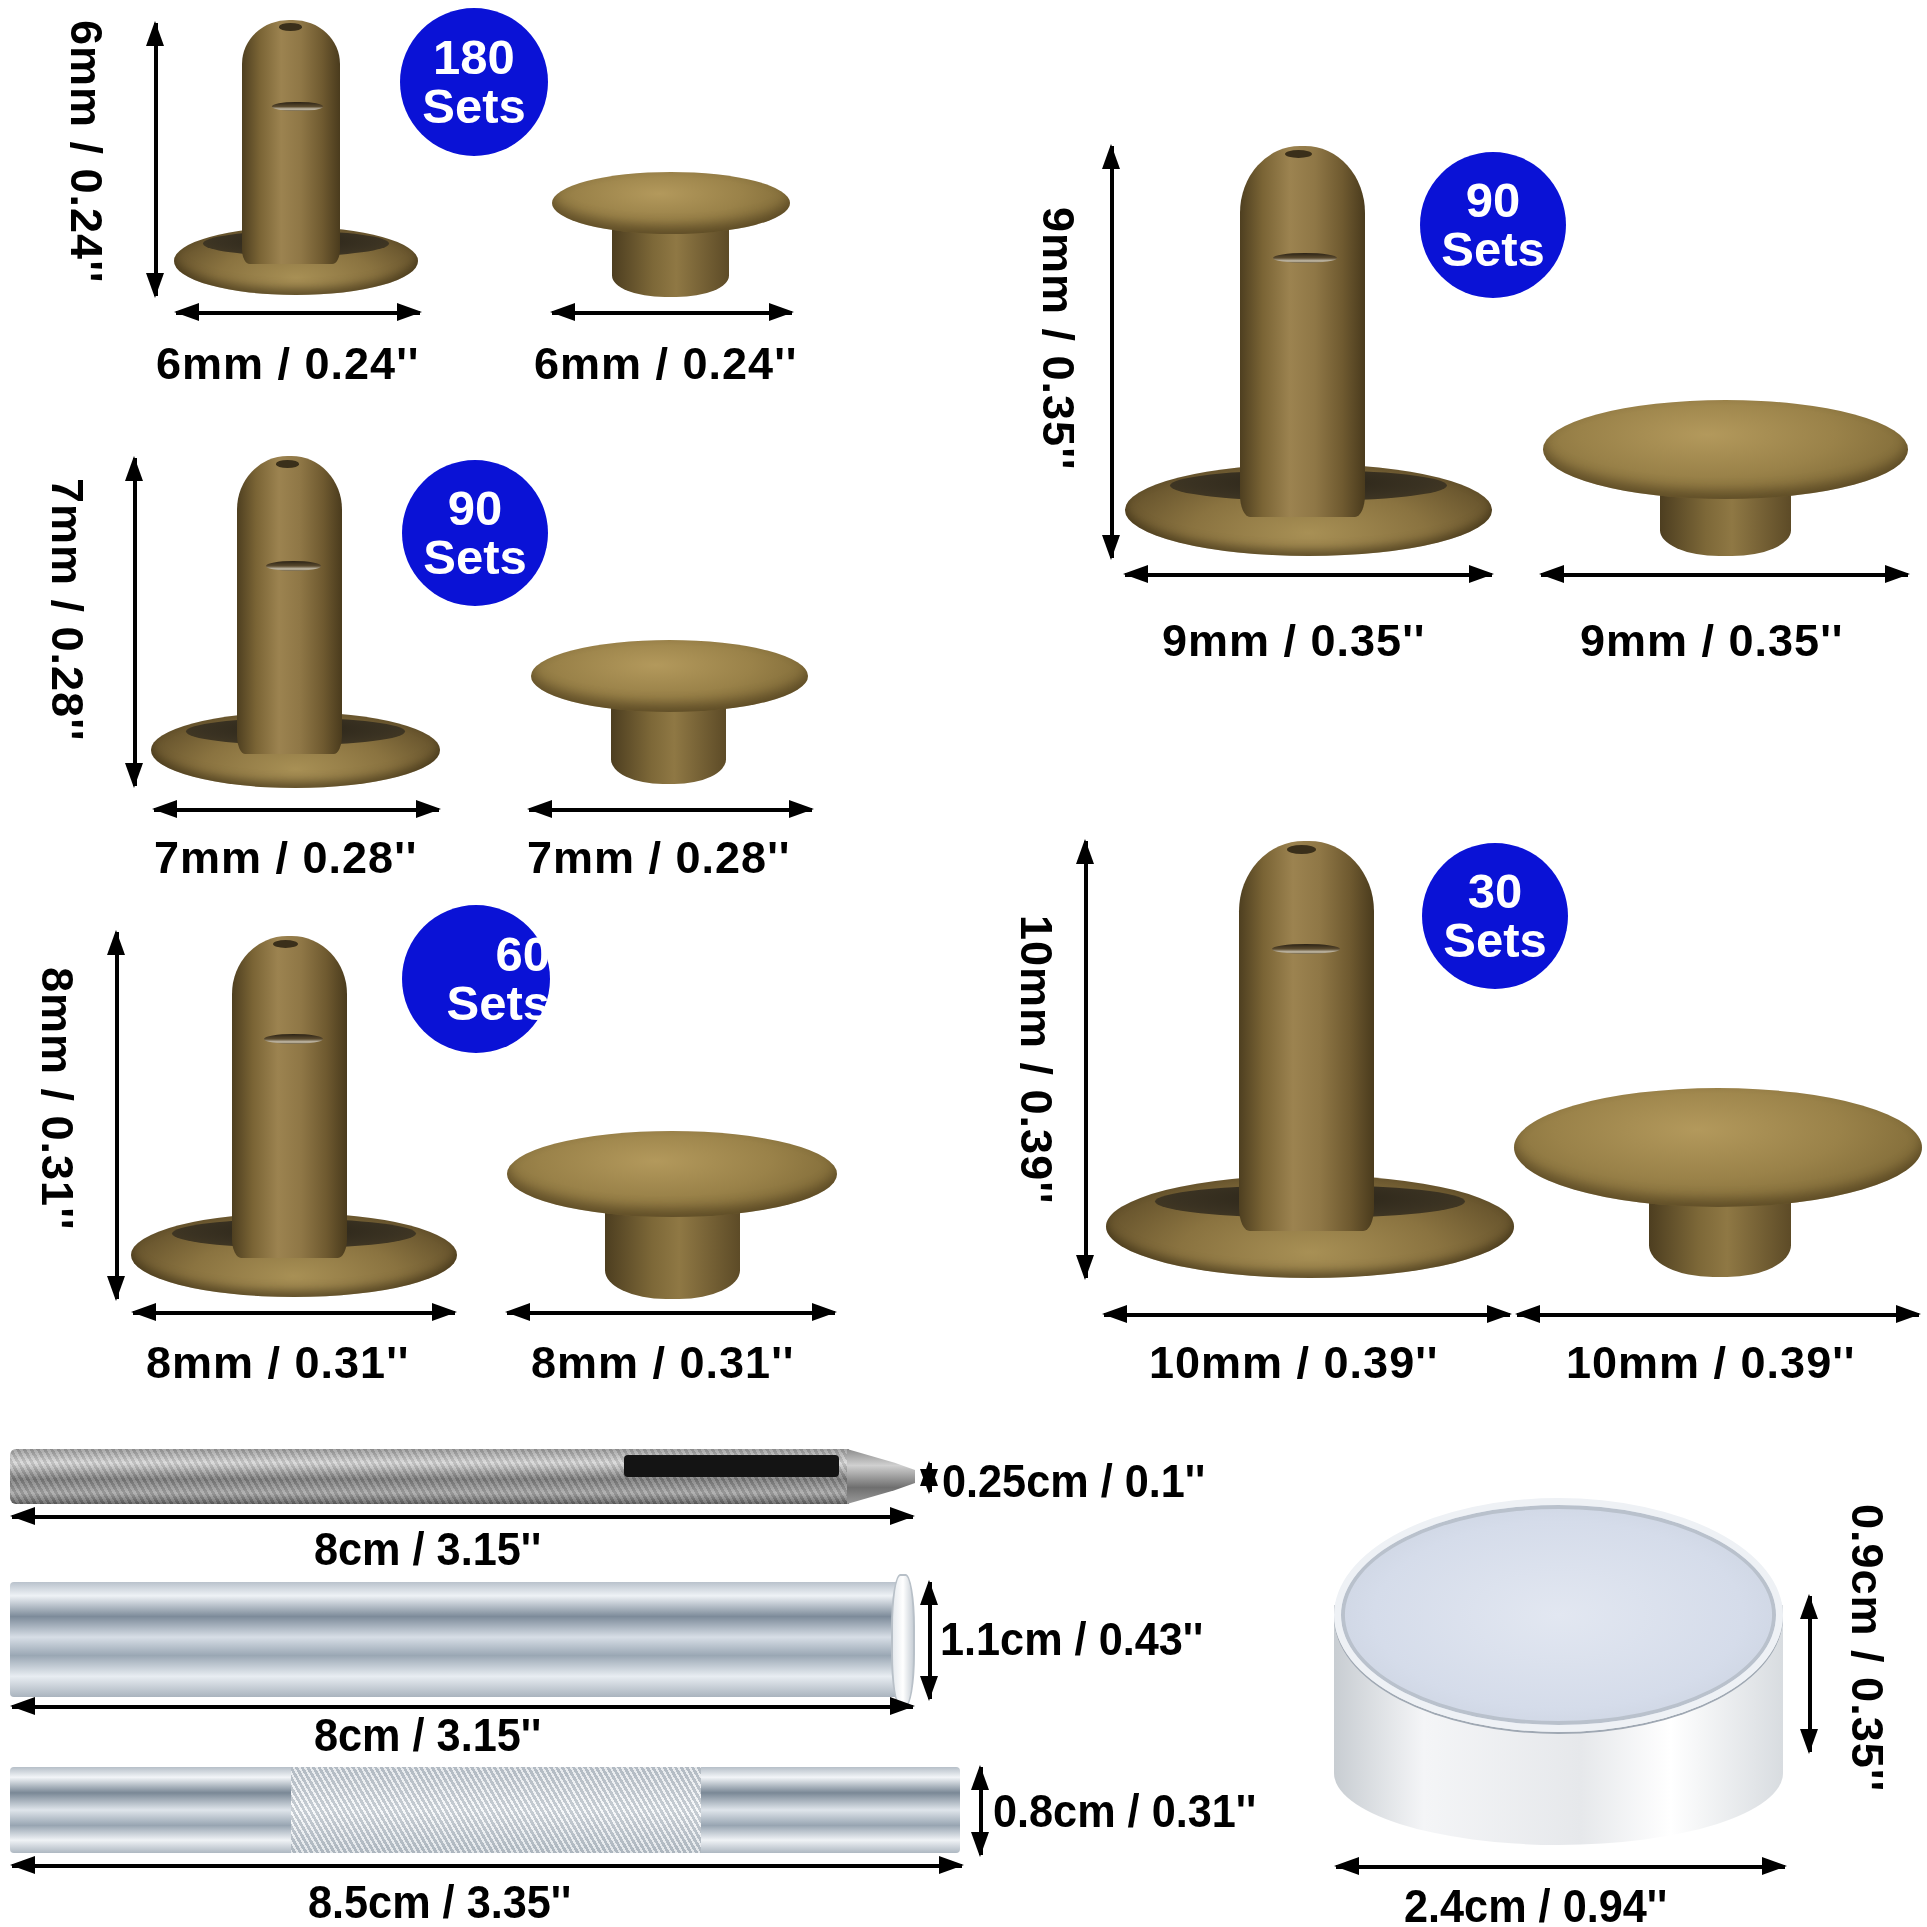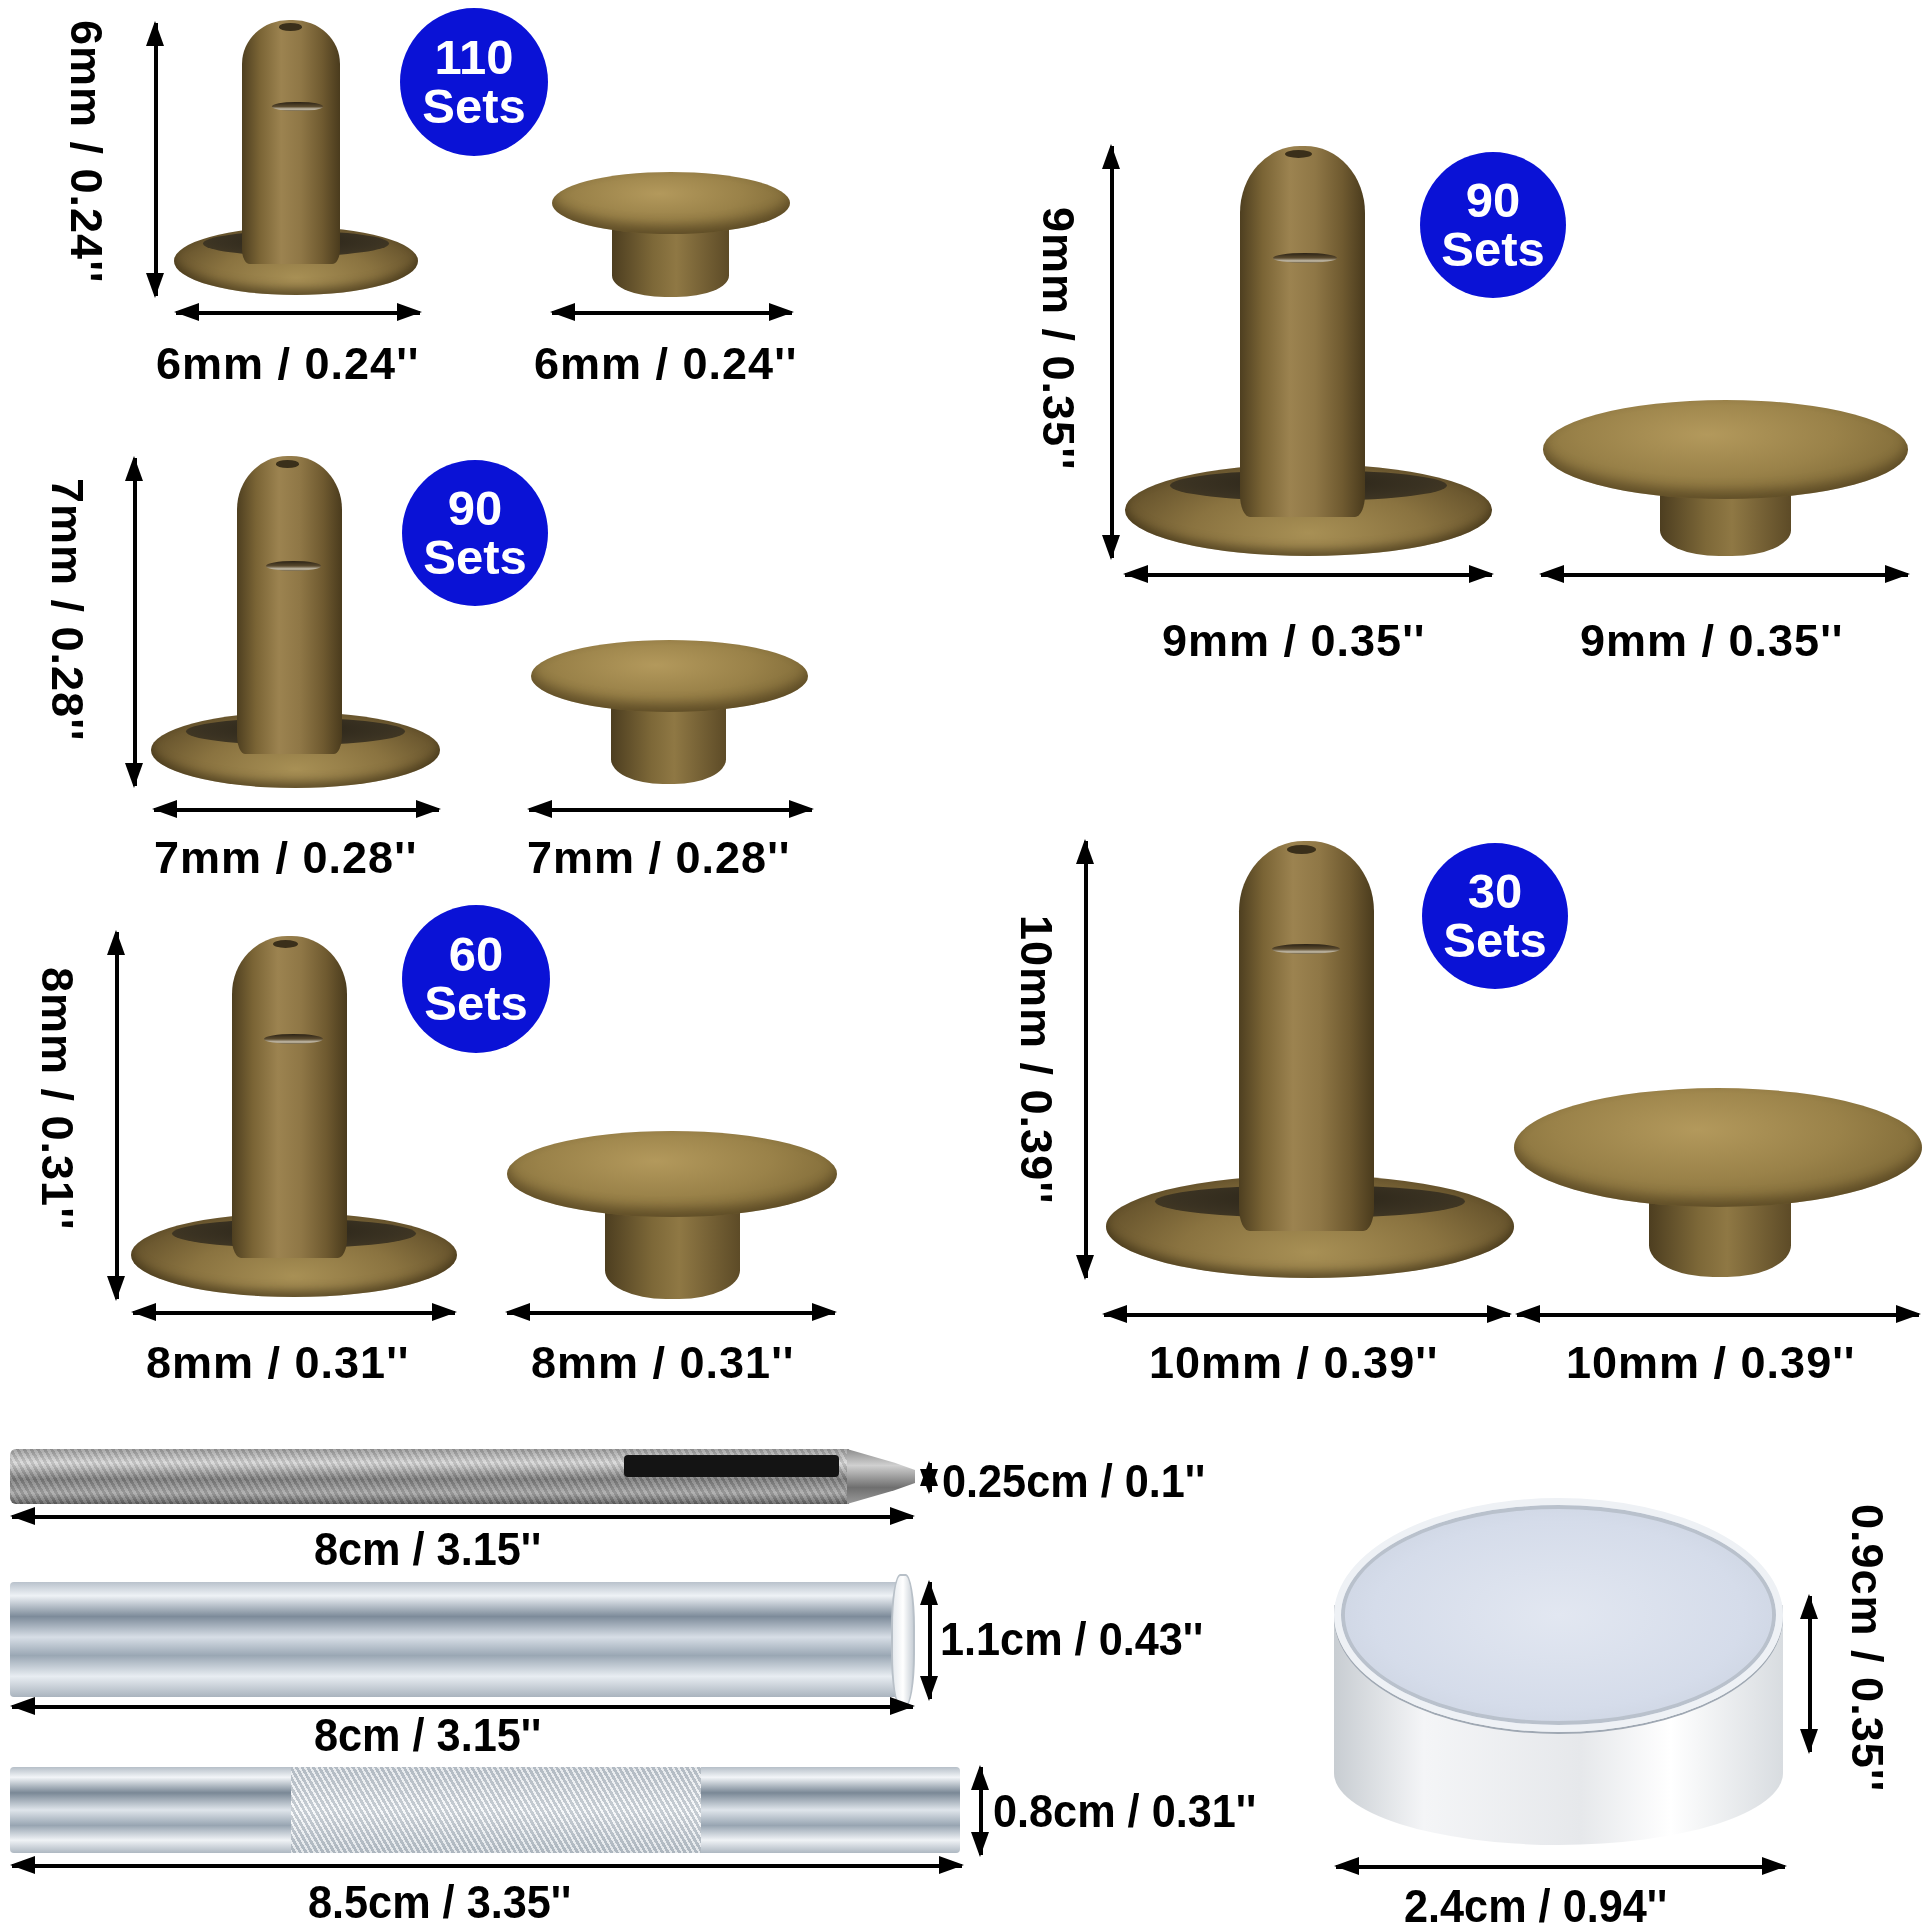--- a/index.html
+++ b/index.html
@@ -76,21 +76,21 @@
     <div class="vlbl" style="left:109px; top:19.5px;">6mm / 0.24''</div>
     <div class="varrow" style="left:154px; top:23.4px; height:273px;"></div>
     <div class="rivet" style="left:174px; top:19.5px; width:244px; height:275px;">
       <div class="flange" style="height:68px;"></div>
       <div class="flange-in" style="left:29px; right:29px; bottom:39px; height:25px;"></div>
       <div class="post" style="left:68px; width:98px; top:0; height:244px;"></div>
       <div class="tip" style="left:105px; top:3.9px; width:23.4px; height:7.8px;"></div>
       <div class="slot" style="left:98px; top:82px; width:51px;"></div>
     </div>
     <div class="badge" style="left:400px; top:7.8px; width:148px; height:148px; font-size:49px;">
-      <span>110</span>
+      <span>180</span>
       <span>Sets</span>
     </div>
     <div class="cap" style="left:552px; top:172px; width:238px; height:125px;">
       <div class="stem" style="left:60px; width:117px; top:39px; height:86px;"></div>
       <div class="dome" style="height:62px;"></div>
     </div>
     <div class="harrow" style="left:176px; top:311px; width:244px;"></div>
     <div class="harrow" style="left:552px; top:311px; width:240px;"></div>
     <div class="lbl" style="left:156px; top:341px;">6mm / 0.24''</div>
     <div class="lbl" style="left:534px; top:341px;">6mm / 0.24''</div>
@@ -123,21 +123,21 @@
   <div>
     <div class="vlbl" style="left:80px; top:967px;">8mm / 0.31''</div>
     <div class="varrow" style="left:115px; top:932px; height:367px;"></div>
     <div class="rivet" style="left:131px; top:936px; width:326px; height:361px;">
       <div class="flange" style="height:84px;"></div>
       <div class="flange-in" style="left:41px; right:41px; bottom:49px; height:29px;"></div>
       <div class="post" style="left:101px; width:115px; top:0; height:322px;"></div>
       <div class="tip" style="left:142px; top:3.9px; width:25px; height:7.8px;"></div>
       <div class="slot" style="left:133px; top:98px; width:59px;"></div>
     </div>
-    <div class="badge" style="left:402px; top:905px; width:148px; height:148px; font-size:49px;">
+    <div class="badge" style="left:402px; top:905px; width:148px; height:148px; font-size:49px;align-items:flex-end;">
       <span>60</span>
       <span>Sets</span>
     </div>
     <div class="cap" style="left:507px; top:1131px; width:330px; height:168px;">
       <div class="stem" style="left:98px; width:135px; top:53px; height:115px;"></div>
       <div class="dome" style="height:86px;"></div>
     </div>
     <div class="harrow" style="left:133px; top:1311px; width:322px;"></div>
     <div class="harrow" style="left:507px; top:1311px; width:328px;"></div>
     <div class="lbl" style="left:146px; top:1340px;">8mm / 0.31''</div>

